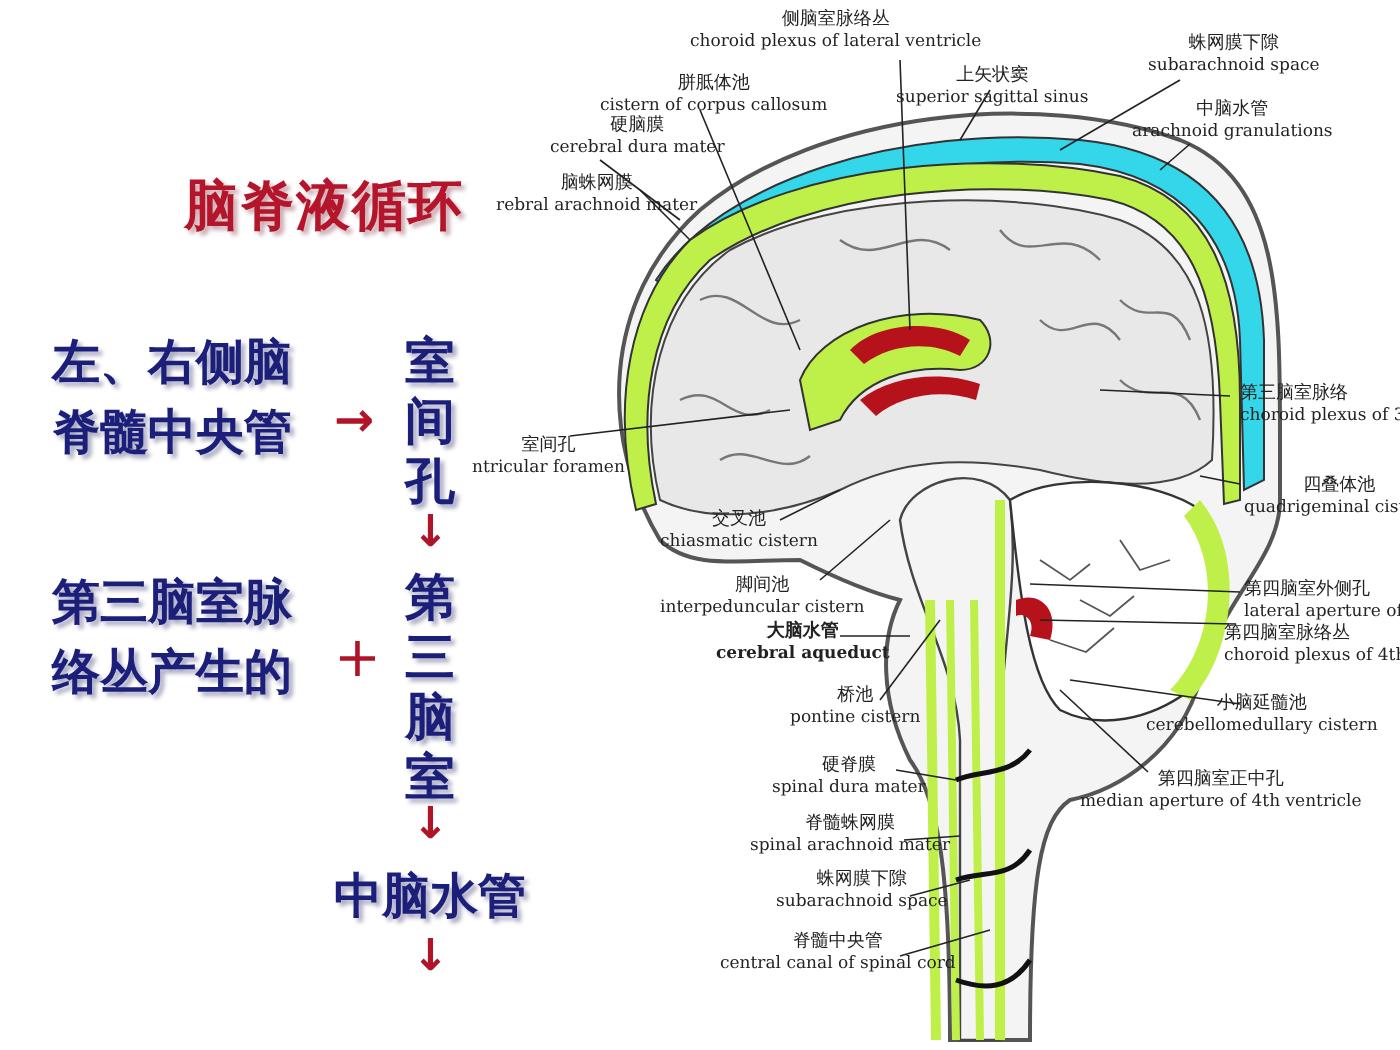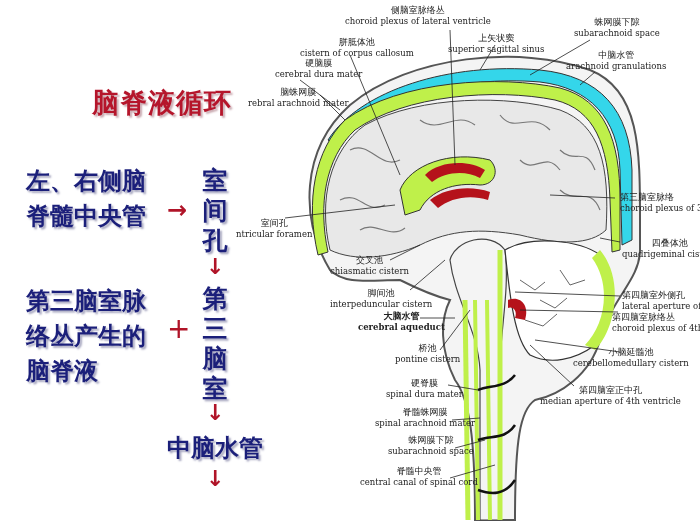--- a/index.html
+++ b/index.html
@@ -97,21 +97,20 @@
   <div>左、右侧脑</div>
   <div>脊髓中央管</div>
 </div>
 <div class="arrow" style="left:167px; top:196px; font-size:24px;">→</div>
 <div class="flow vert" style="left:200px; top:166px;">室间孔</div>
 <div class="arrow" style="left:206px; top:254px; font-size:22px;">↓</div>
 
 <div class="flow block" style="left:26px; top:284px;">
   <div>第三脑室脉</div>
   <div>络丛产生的</div>
-  <div>脑脊液</div>
 </div>
 <div class="arrow" style="left:167px; top:312px; font-size:28px; font-weight:normal;">+</div>
 <div class="flow vert" style="left:200px; top:284px;">第三脑室</div>
 <div class="arrow" style="left:206px; top:400px; font-size:22px;">↓</div>
 <div class="flow" style="left:155px; top:432px; font-size:24px;margin-left:12px;">中脑水管</div>
 <div class="arrow" style="left:206px; top:466px; font-size:22px;">↓</div>
 
 <div class="lbl" style="left:345px; top:5px;">
     <div class="zh">侧脑室脉络丛</div>
     <div class="en">choroid plexus of lateral ventricle</div>

